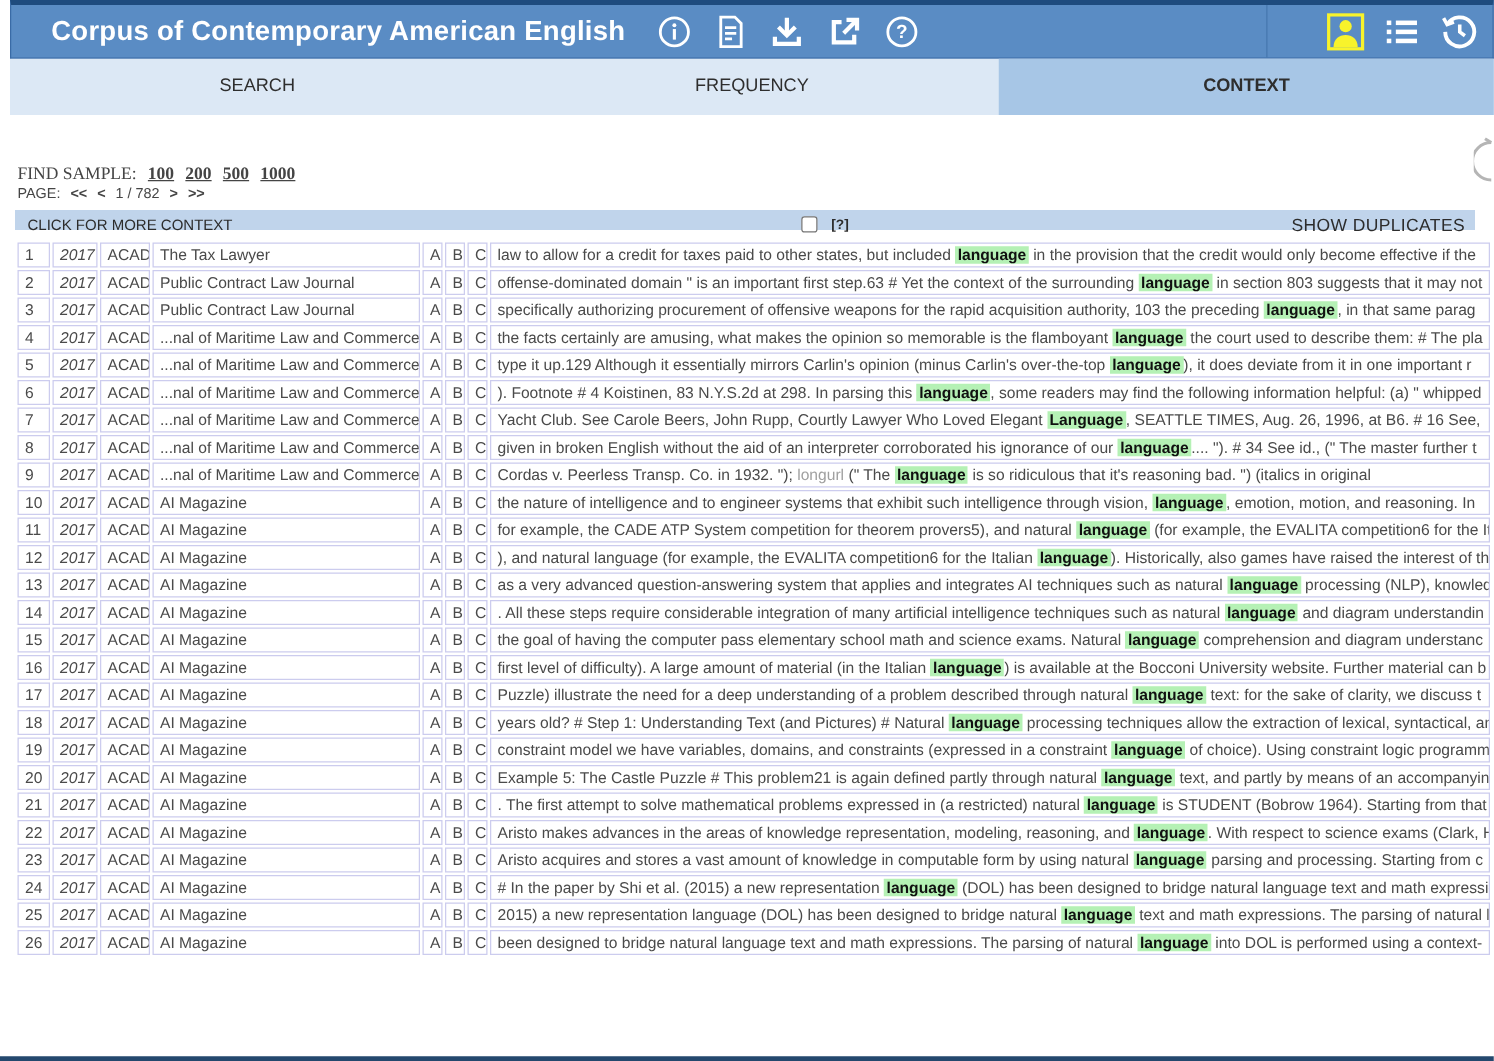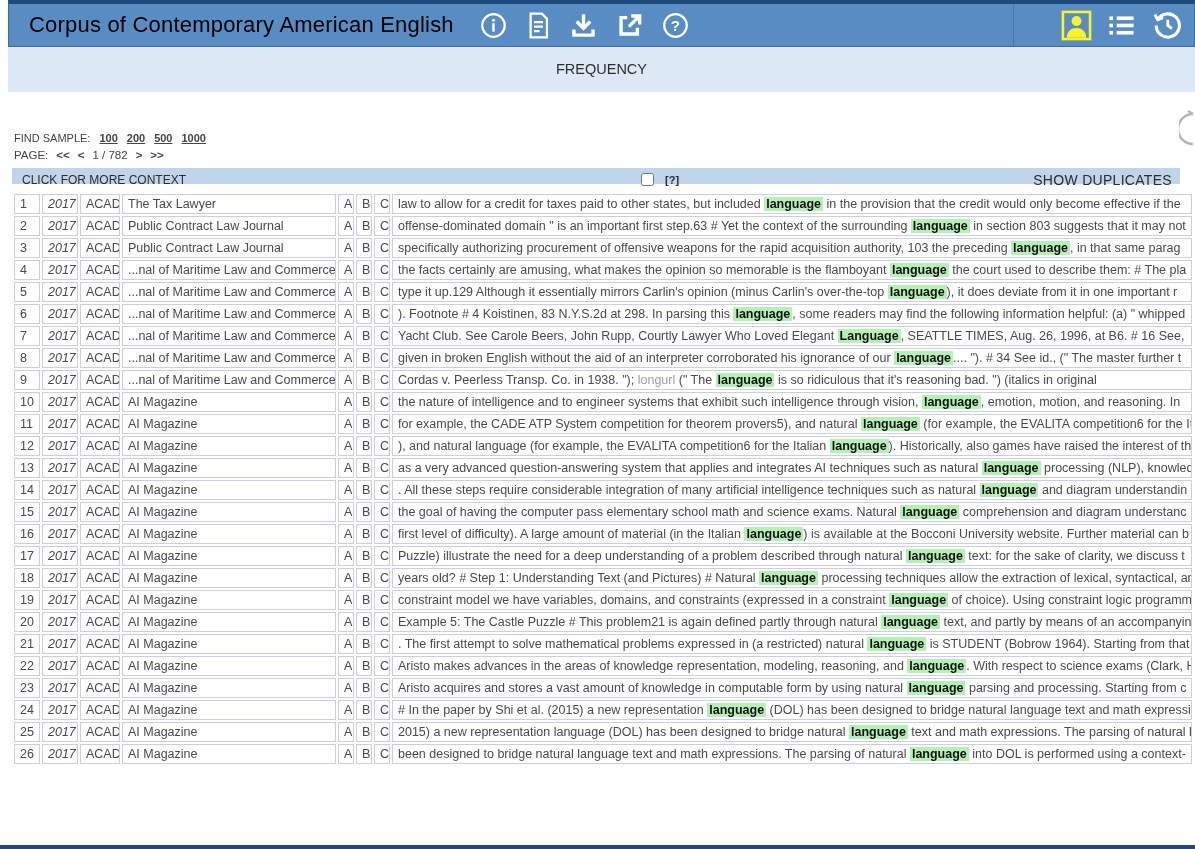--- a/index.html
+++ b/index.html
@@ -6,34 +6,34 @@
   body{
     width:1195px;height:849px;position:relative;overflow:hidden;
     background:#fff;font-family:"Liberation Sans",sans-serif;
   }
   
   .app-header{
     position:absolute;left:8px;top:0;width:1187px;height:47px;box-sizing:border-box;
     background:#5a8cc4;border:1px solid #3a6ba6;border-top:4px solid #1e4b7e;
     display:flex;align-items:center;
   }
-  .app-title{color:#000000;font-size:22px;font-weight:400;margin-left:20px;letter-spacing:.2px;white-space:nowrap;}
+  .app-title{color:#ffffff;font-size:22px;font-weight:700;margin-left:32px;letter-spacing:.2px;white-space:nowrap;}
   .hdr-icons-left{display:flex;align-items:center;gap:19px;margin-left:26px;}
   .hdr-divider{position:absolute;left:1004px;top:0;bottom:0;width:1px;background:#4677ae;}
   .hdr-icons-right{position:absolute;right:12px;display:flex;align-items:center;gap:15px;}
   .hicon{display:block;cursor:pointer;}
   
   .tab-bar{
     position:absolute;left:8px;top:47px;width:1187px;height:45px;background:#dce8f5;
     display:flex;
   }
   .tab{flex:1;text-align:center;line-height:45px;font-size:14.5px;color:#2e2e2e;cursor:pointer;}
   .tab.active{background:#a7c6e6;font-weight:700;}
   
-  .sample-bar{position:absolute;left:14px;top:132px;font-size:11px;color:#454545;}
+  .sample-bar{position:absolute;left:14px;top:132px;font-size:14px;color:#454545;font-family:Liberation Serif, serif;}
   .sample-bar a{color:#454545;text-decoration:underline;margin-left:9px;font-weight:600;cursor:pointer;}
   .page-bar{position:absolute;left:14px;top:149px;font-size:11.5px;color:#454545;}
   .page-bar .pg{margin-left:8px;font-weight:600;cursor:pointer;color:#454545;text-decoration:none;}
   .page-bar .pg-cur{margin-left:8px;}
   
   .list-header{
     position:absolute;left:12px;top:168px;width:1168px;height:16px;background:#c0d4eb;
     font-size:12px;color:#2c2c2c;line-height:24px;box-sizing:border-box;padding-left:10px;
   }
   .list-header .dup{position:absolute;right:8px;top:0;font-size:14px;letter-spacing:.3px;cursor:pointer;}
@@ -113,21 +113,23 @@
     </svg>
     <svg class="hicon" width="31" height="31" viewBox="0 0 24 24">
       <path d="M5.2 7.5A9 9 0 1 1 4 12" fill="none" stroke="#fff" stroke-width="2.4"></path>
       <path d="M3 3.5l2.2 4 4.2-1.6" fill="none" stroke="#fff" stroke-width="2.2"></path>
       <path d="M13 7.5V12l3.2 2.4" fill="none" stroke="#fff" stroke-width="2.2"></path>
     </svg>
   </div>
 </div>
 
 <div class="tab-bar">
+  <div class="tab">SEARCH</div>
   <div class="tab">FREQUENCY</div>
+  <div class="tab active">CONTEXT</div>
 </div>
 
 <div class="sample-bar">
   <span>FIND SAMPLE:</span><a>100</a><a>200</a><a>500</a><a>1000</a>
 </div>
 <div class="page-bar">
   <span>PAGE:</span><a class="pg">&lt;&lt;</a><a class="pg">&lt;</a><span class="pg-cur">1 / 782</span><a class="pg">&gt;</a><a class="pg">&gt;&gt;</a>
 </div>
 
 <div class="list-header">
@@ -220,21 +222,21 @@
     <td class="c-context"><span class="text">given in broken English without the aid of an interpreter corroborated his ignorance of our </span><span class="keyword">language</span><span class="text">.... "). # 34 See id., (" The master further t</span></td>
   </tr>
       <tr>
     <td class="c-num">9</td>
     <td class="c-year">2017</td>
     <td class="c-genre">ACAD</td>
     <td class="c-source">...nal of Maritime Law and Commerce</td>
     <td class="c-abc">A</td>
     <td class="c-abc">B</td>
     <td class="c-abc">C</td>
-    <td class="c-context"><span class="text">Cordas v. Peerless Transp. Co. in 1938. "); </span><span class="muted">longurl</span><span class="text"> (" The </span><span class="keyword">language</span><span class="text"> is so ridiculous that it's reasoning bad. ") (italics in original</span></td>
+    <td class="c-context"><span class="text">Cordas v. Peerless Transp. Co. in 1932. "); </span><span class="muted">longurl</span><span class="text"> (" The </span><span class="keyword">language</span><span class="text"> is so ridiculous that it's reasoning bad. ") (italics in original</span></td>
   </tr>
       <tr>
     <td class="c-num">10</td>
     <td class="c-year">2017</td>
     <td class="c-genre">ACAD</td>
     <td class="c-source">AI Magazine</td>
     <td class="c-abc">A</td>
     <td class="c-abc">B</td>
     <td class="c-abc">C</td>
     <td class="c-context"><span class="text">the nature of intelligence and to engineer systems that exhibit such intelligence through vision, </span><span class="keyword">language</span><span class="text">, emotion, motion, and reasoning. In</span></td>

